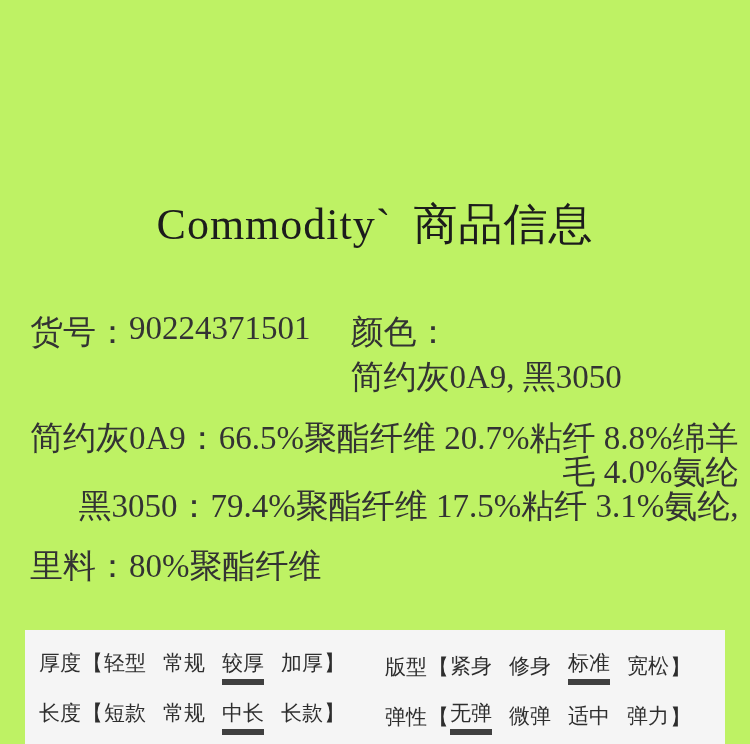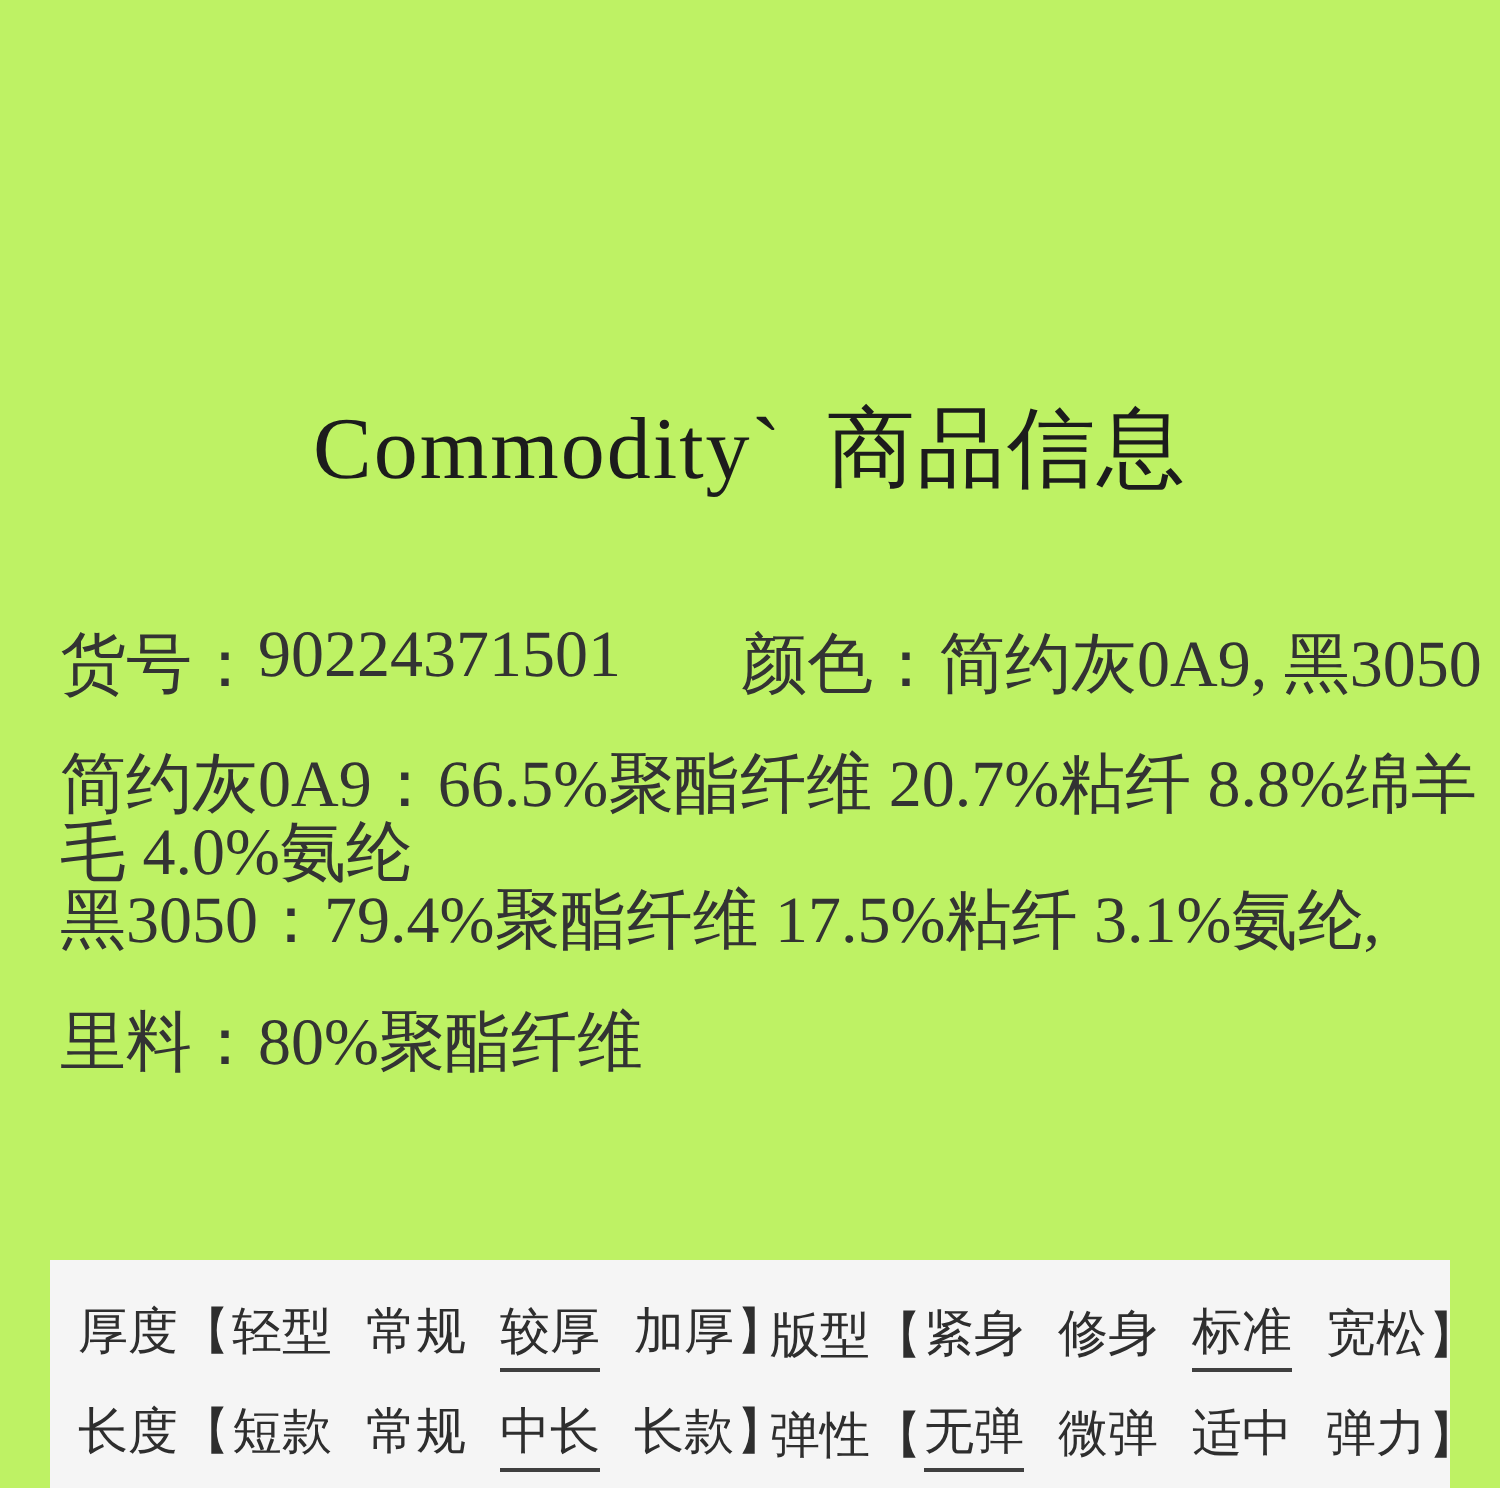--- a/index.html
+++ b/index.html
@@ -27,45 +27,45 @@
 
   
   .info {
     margin: 56px 28px 0 30px;
     font-size: 33px;
     color: #333333;
   }
   .info-row { display: flex; align-items: flex-start; margin-bottom: 21px; }
   .info-row .label { white-space: nowrap; flex: 0 0 auto; }
   .info-row .value { white-space: nowrap; }
-  .lines .line { white-space: nowrap; line-height: 34px; }
+  .lines .line { white-space: nowrap; line-height: 34px; text-align: right; }
 
   .row-pair { display: flex; }
-  .pair-second { margin-left: 60px; display: flex; }
+  .pair-second { margin-left: 40px; display: flex; flex-direction: column; }
 
   
   .attr-panel {
     position: absolute;
     left: 25px; right: 25px; bottom: 0; top: 630px;
     background: #f5f5f5;
     padding: 12px 0 0 14px;
   }
   .attr-row {
     height: 50px;
     display: flex;
     align-items: center;
-    font-size: 25px;
+    font-size: 21px;
     color: #2e2e2e;
   }
   .attr-cell { display: flex; align-items: baseline; width: 346px; white-space: nowrap; }
   .attr-cell.second { width: auto; align-items: center; }
   .attr-cell .bracket { margin: 0 1px; }
   .opt { margin-right: 17px; padding-bottom: 2px; }
   .opt.last { margin-right: 0; }
-  .opt.selected { border-bottom: 2px solid #404040; }
+  .opt.selected { border-bottom: 6px solid #404040; }
 </style>
 </head>
 <body>
 
 <div class="page">
 
   <div class="title">
     <span class="en">Commodity`</span>
     <span class="zh">商品信息</span>
   </div>

